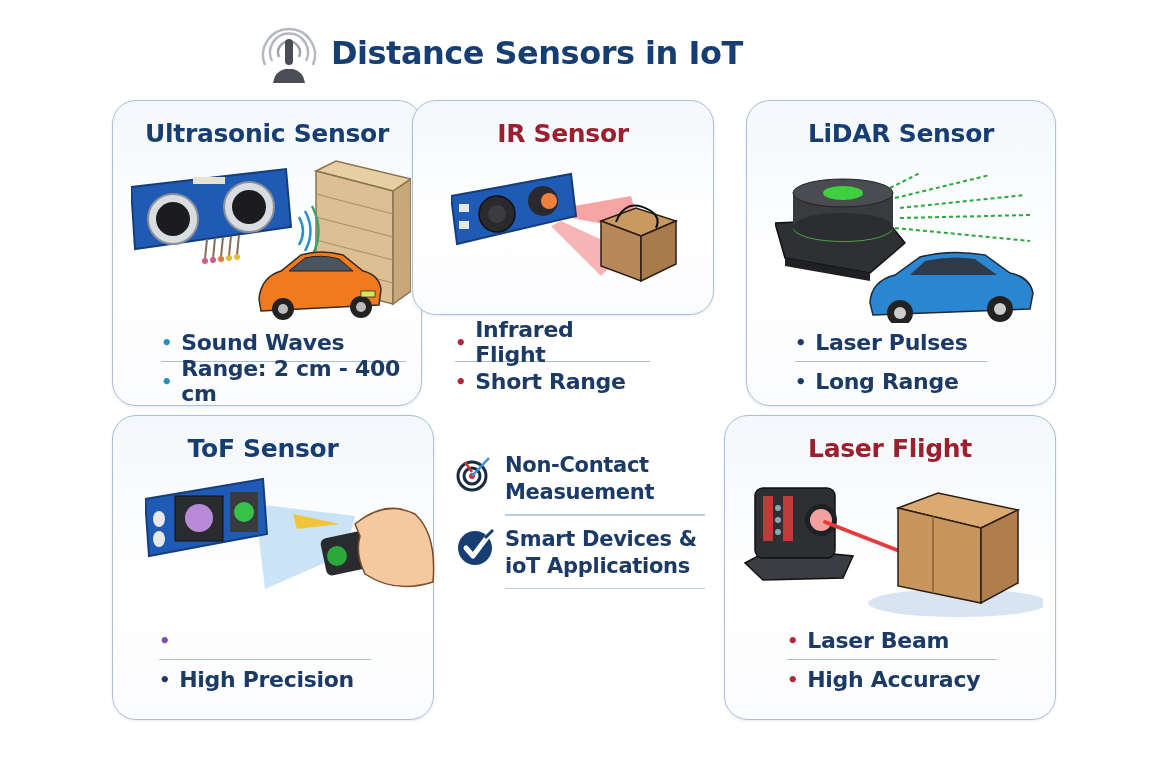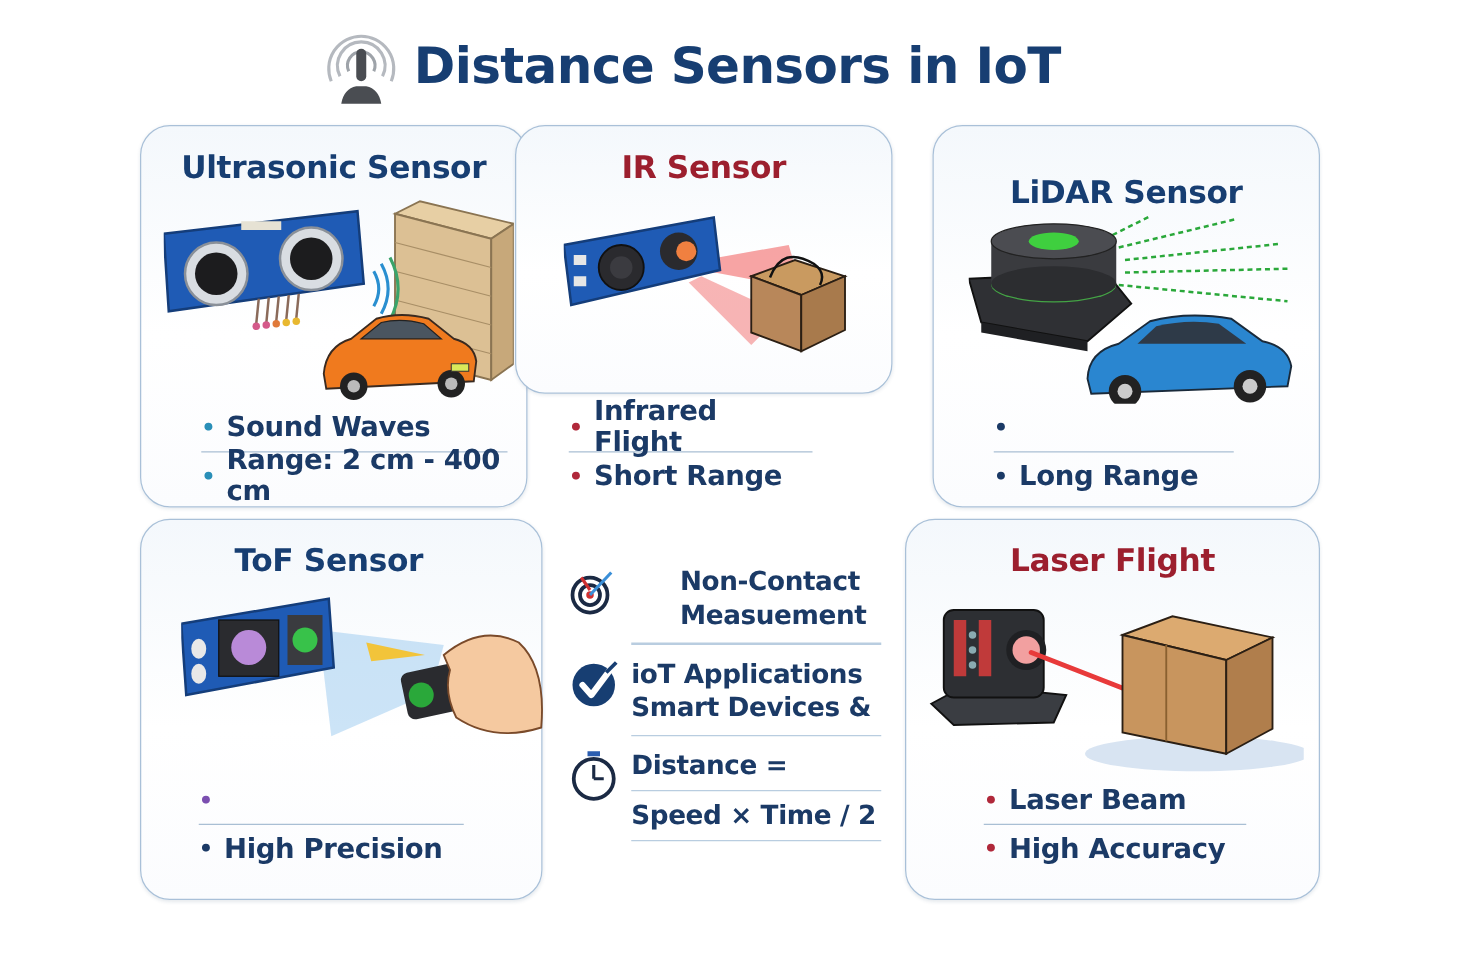--- a/index.html
+++ b/index.html
@@ -1,21 +1,21 @@
 <!DOCTYPE html>
 <html><head>
 <meta charset="utf-8">
 <style>
   * { box-sizing: border-box; margin: 0; padding: 0; }
   html, body { width: 1170px; height: 780px; background: #ffffff; overflow: hidden; }
   body { font-family: "DejaVu Sans", "Liberation Sans", sans-serif; position: relative; }
 
   .header { position: absolute; left: 255px; top: 18px; height: 70px; display: flex; align-items: center; }
   .header .logo { width: 68px; height: 68px; margin-right: 8px; }
-  .header h1 { font-size: 40px; font-weight: bold; color: #173e72; letter-spacing: -0.5px; }
+  .header h1 { font-size: 32px; font-weight: bold; color: #173e72; letter-spacing: -0.5px; }
 
   .card { position: absolute; border: 1.5px solid #a9c0d8; border-radius: 24px;
           background: linear-gradient(180deg, #f4f8fc 0%, #ffffff 55%, #fbfcfe 100%);
           box-shadow: 0 1px 3px rgba(40,70,110,0.12); }
   .card .title { position: absolute; left: 0; right: 0; text-align: center; font-size: 25px; font-weight: bold; letter-spacing: -0.3px; }
   .card .illus { position: absolute; }
   .card .bullets { position: absolute; }
   .bullet { display: flex; align-items: center; font-size: 22px; font-weight: bold; color: #1b3a66; height: 38px; letter-spacing: -0.3px; }
   .bullet .dot { font-size: 18px; margin-right: 9px; }
   .divider { height: 1px; background: #a9bfd4; }
@@ -126,21 +126,21 @@
       </div>
     <div class="divider"></div>
     <div class="bullet">
         <span class="dot" style="color:#b0283a;">•</span>
         <span>Short Range</span>
       </div>
   </div>
 </div>
 
 <div class="card" style="left:746px; top:100px; width:310px; height:306px;">
-  <div class="title" style="top:18px; color:#173e72;margin-top:20px;">LiDAR Sensor</div>
+  <div class="title" style="top:18px; color:#173e72;">LiDAR Sensor</div>
   <svg class="illus" style="left:28px; top:62px;" width="270" height="160" viewBox="0 0 270 160">
 
     <g stroke="#2aa83a" stroke-width="2" stroke-dasharray="4,3">
       <line x1="115" y1="25" x2="145" y2="10"></line>
         <line x1="120" y1="35" x2="215" y2="12"></line>
       <line x1="125" y1="45" x2="250" y2="32"></line>
         <line x1="125" y1="55" x2="255" y2="52"></line>
       <line x1="120" y1="65" x2="255" y2="78"></line>
     </g>
 
@@ -156,20 +156,21 @@
     <path d="M95 140 Q96 118 120 112 L145 94 Q175 86 210 92 L235 110 Q255 114 258 130 L255 146 L98 152 Z" fill="#2a86d0" stroke="#1a2a3a" stroke-width="1.5"></path>
     <path d="M135 112 L150 98 Q175 92 200 96 L222 112 Z" fill="#2e3a48"></path>
     <circle cx="125" cy="150" r="13" fill="#222"></circle>
       <circle cx="125" cy="150" r="6" fill="#ccc"></circle>
     <circle cx="225" cy="146" r="13" fill="#222"></circle>
       <circle cx="225" cy="146" r="6" fill="#ccc"></circle>
   </svg>
   <div class="bullets" style="left:48px; top:222px; width:192px;">
     <div class="bullet">
         <span class="dot" style="color:#1b3a66;">•</span>
+        <span>Laser Pulses</span>
       </div>
     <div class="divider"></div>
     <div class="bullet">
         <span class="dot" style="color:#1b3a66;">•</span>
         <span>Long Range</span>
       </div>
   </div>
 </div>
 
 <div class="card" style="left:112px; top:415px; width:322px; height:305px;padding-left:48px;">
@@ -196,60 +197,46 @@
       </div>
     <div class="divider"></div>
     <div class="bullet">
         <span class="dot" style="color:#1b3a66;">•</span>
         <span>High Precision</span>
       </div>
   </div>
 </div>
 
 <div class="middle">
-  <div class="mid-item" style="margin-bottom:8px;gap:39px;">
+  <div class="mid-item" style="margin-bottom:8px;">
     <svg class="icon" viewBox="0 0 42 42">
       <circle cx="17" cy="24" r="14" fill="none" stroke="#1b2a44" stroke-width="3"></circle>
       <circle cx="17" cy="24" r="8" fill="none" stroke="#1b2a44" stroke-width="3"></circle>
       <circle cx="17" cy="24" r="3" fill="#d03030"></circle>
       <line x1="17" y1="24" x2="34" y2="6" stroke="#3a8fd8" stroke-width="2.5"></line>
       <line x1="10" y1="10" x2="17" y2="20" stroke="#d03030" stroke-width="2.5"></line>
     </svg>
     <div class="txt">
         <div>Non-Contact</div>
         <div>Measuement</div>
       </div>
   </div>
   <div class="mid-div" style="margin-bottom:10px;"></div>
   <div class="mid-item" style="margin-bottom:8px;">
     <svg class="icon" viewBox="0 0 42 42">
       <circle cx="20" cy="22" r="17" fill="#173e72"></circle>
       <path d="M11 22 L18 30 L36 6" fill="none" stroke="#ffffff" stroke-width="5" stroke-linecap="round" stroke-linejoin="round"></path>
       <path d="M30 12 L38 4" stroke="#173e72" stroke-width="3"></path>
     </svg>
     <div class="txt">
+        <div>Smart Devices &amp;</div>
         <div>ioT Applications</div>
-        <div>Smart Devices &amp;</div>
       </div>
   </div>
   <div class="mid-div" style="margin-bottom:10px;"></div>
-  <div class="mid-item">
-    <svg class="icon" viewBox="0 0 42 42">
-      <rect x="15" y="2" width="10" height="4" fill="#2a5db0"></rect>
-      <circle cx="20" cy="24" r="16" fill="#fff" stroke="#1b2a44" stroke-width="3"></circle>
-      <line x1="20" y1="24" x2="20" y2="13" stroke="#1b2a44" stroke-width="2.5"></line>
-      <line x1="20" y1="24" x2="28" y2="24" stroke="#1b2a44" stroke-width="2.5"></line>
-    </svg>
-    <div class="txt" style="width:200px;">
-      <div style="margin-bottom:6px;">Distance =</div>
-      <div class="divider" style="margin-bottom:6px; background:#b9cde0;"></div>
-      <div>Speed × Time / 2</div>
-      <div class="divider" style="margin-top:6px; background:#b9cde0;"></div>
-    </div>
-  </div>
 </div>
 
 <div class="card" style="left:724px; top:415px; width:332px; height:305px;">
   <div class="title" style="top:18px; color:#9c1f2e;">Laser Flight</div>
   <svg class="illus" style="left:18px; top:62px;" width="300" height="140" viewBox="0 0 300 140">
     <ellipse cx="215" cy="125" rx="90" ry="14" fill="#d8e4f2"></ellipse>
 
     <polygon points="2,85 30,70 110,78 100,100 20,102" fill="#3a3d42" stroke="#111" stroke-width="1.5"></polygon>
 
     <rect x="12" y="10" width="80" height="70" rx="8" fill="#2d2f33" stroke="#111" stroke-width="1.5"></rect>

